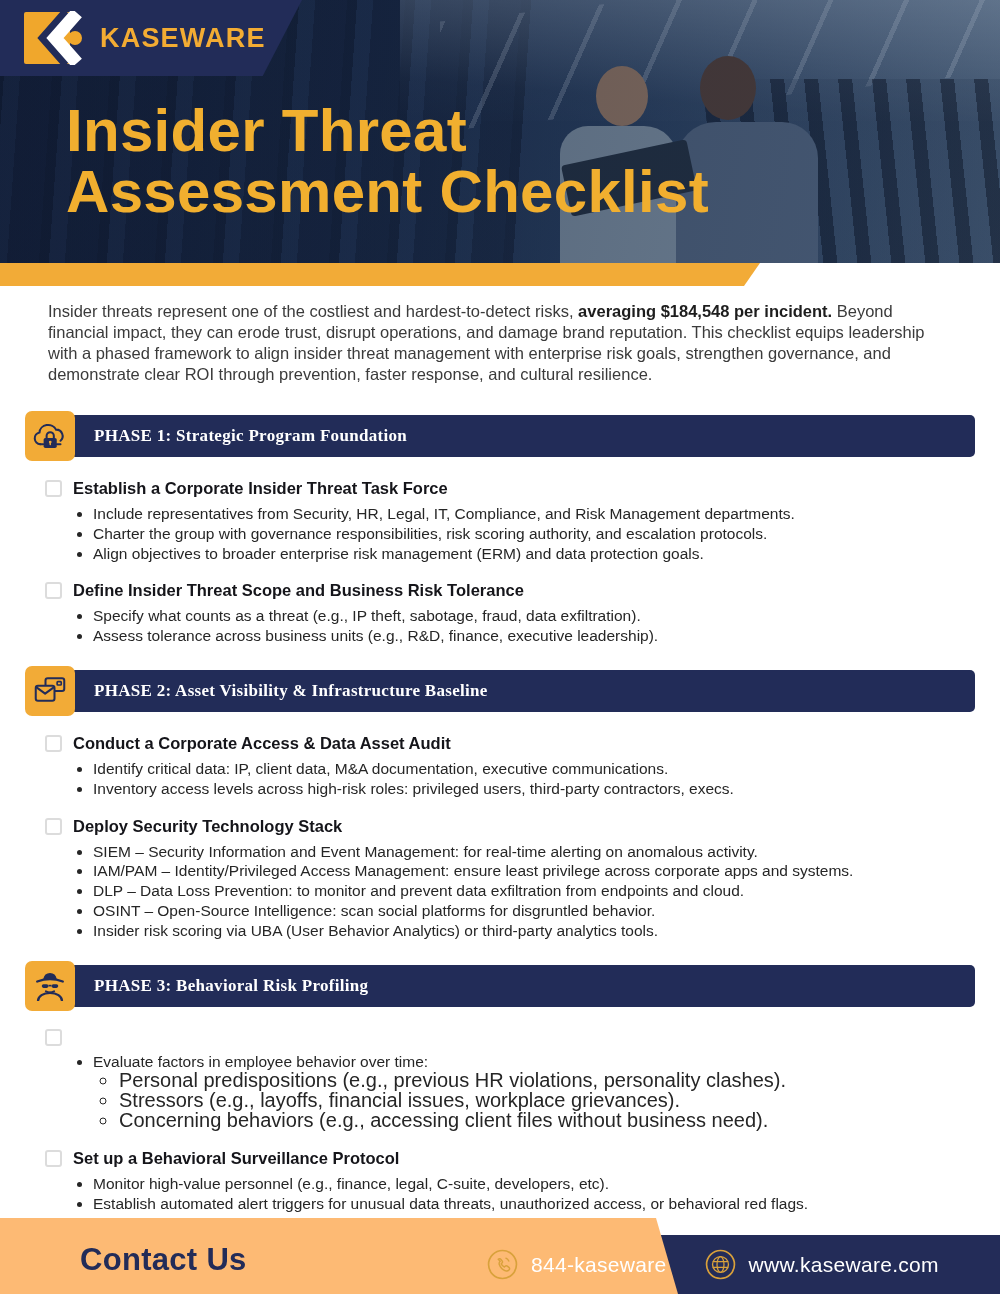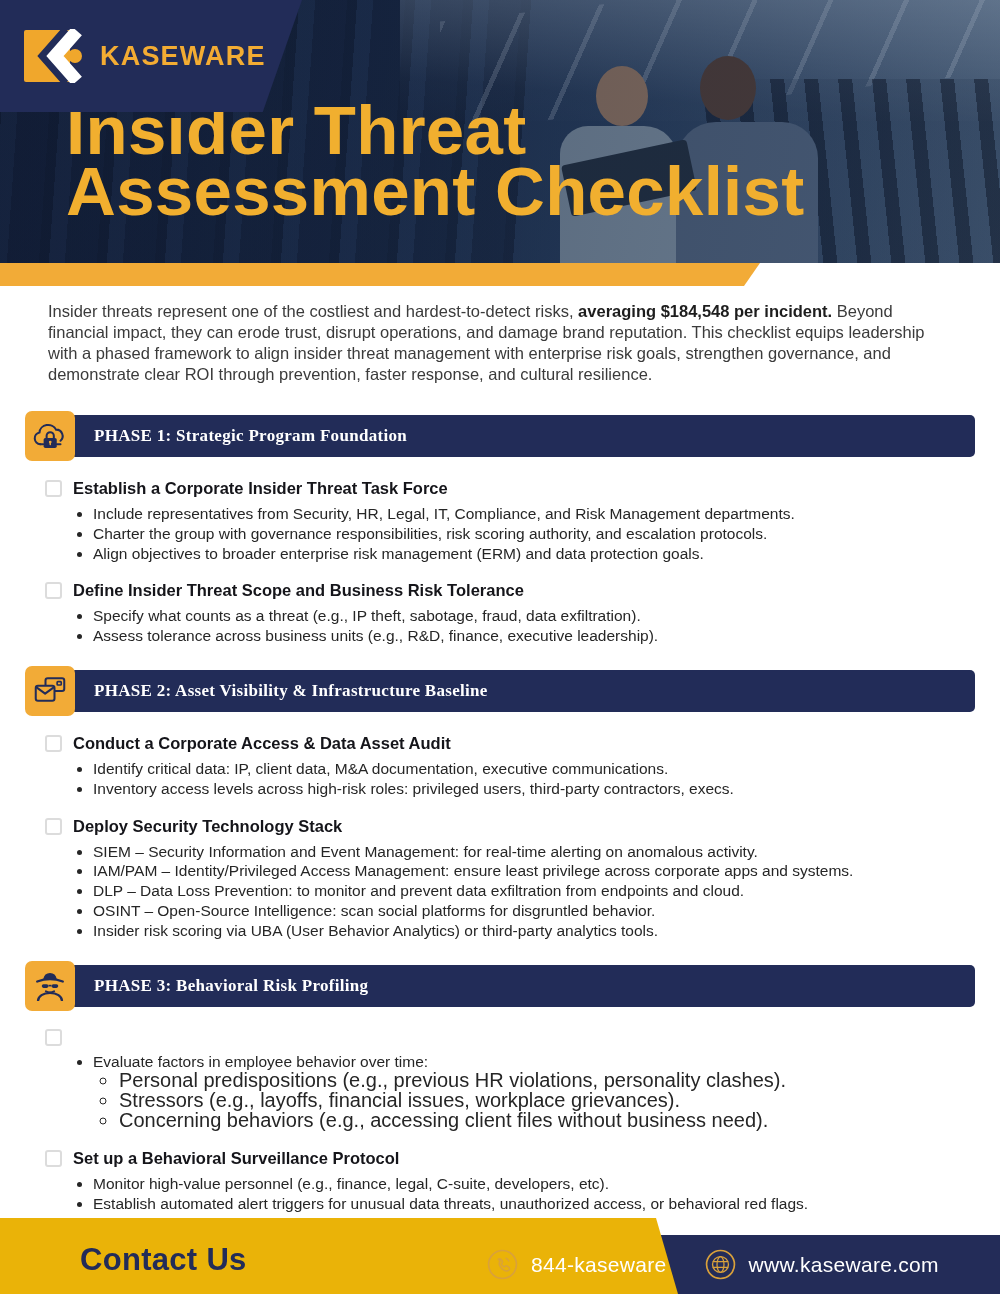--- a/index.html
+++ b/index.html
@@ -24,27 +24,27 @@
   .racks-right { position:absolute; right:-12px; top:30%; width:30%; height:72%;
     background:repeating-linear-gradient(90deg, rgba(8,14,26,.55) 0 14px, rgba(60,80,105,.3) 14px 34px);
     transform:skewX(6deg); }
   .person-a-body { position:absolute; left:560px; top:126px; width:118px; height:140px; background:#93a6b4; border-radius:28px 34px 0 0; }
   .person-a-head { position:absolute; left:596px; top:66px; width:52px; height:60px; background:#b08969; border-radius:50%; }
   .person-b-body { position:absolute; left:676px; top:122px; width:142px; height:144px; background:#5c7089; border-radius:40px 36px 0 0; }
   .person-b-head { position:absolute; left:700px; top:56px; width:56px; height:64px; background:#5d4334; border-radius:50%; }
   .laptop { position:absolute; left:565px; top:152px; width:128px; height:52px; background:#24313e; border-radius:4px; transform:rotate(-12deg); }
   .hero-tint { position:absolute; inset:0; background:linear-gradient(100deg, rgba(16,28,54,.55), rgba(24,40,70,.32)); }
 
-  .logo-plate { position:absolute; left:0; top:0; width:302px; height:112px; background:#222C58;
+  .logo-plate { position:absolute; left:0; top:0; width:302px; height:76px; background:#222C58;
     clip-path:polygon(0 0,100% 0,87% 100%,0 100%); display:flex; align-items:center; padding-left:24px; z-index:3; }
   .logo-mark { width:64px; height:54px; flex:0 0 auto; }
   .logo-word { margin-left:12px; font-size:27px; font-weight:800; color:#F3AC33; letter-spacing:1.2px; }
 
   .hero-title { position:absolute; left:66px; top:100px; z-index:2; color:#F1AF2F;
-    font-size:69px; font-weight:800; line-height:61px; letter-spacing:.3px; }
+    font-size:60px; font-weight:800; line-height:61px; letter-spacing:.3px; }
 
   
   .divider-row { position:relative; height:23px; background:#ffffff; }
   .divider-flag { position:absolute; left:0; top:0; width:760px; height:23px; background:#F2AB37;
     clip-path:polygon(0 0, 760px 0, 744px 23px, 0 23px); }
 
   
   .intro { padding:15px 46px 0 48px; font-size:16.5px; line-height:21px; color:#3b3b3b; }
   .intro b { color:#1d1d1d; }
 
@@ -64,21 +64,21 @@
   .checkbox { width:17px; height:17px; border:2px solid #dcdcdc; border-radius:3px; background:#fff; flex:0 0 auto; }
   .item-title { font-size:16.5px; font-weight:700; color:#15151a;text-align:right; }
   ul.bullets { margin:6px 0 0 0; padding-left:48px; }
   ul.bullets > li { font-size:15.5px; line-height:19.8px; color:#262626; }
   ul.sub { list-style-type:circle; padding-left:26px; margin:0; }
   ul.sub > li { font-size:20px; line-height:19.8px; color:#262626; }
 
   
   .footer { position:absolute; left:0; right:0; bottom:0; height:76px; }
   .footer-navy { position:absolute; left:0; right:0; top:17px; bottom:0; background:#232C58; }
-  .footer-flag { position:absolute; left:0; top:0; width:678px; height:76px; background:#eab308;
+  .footer-flag { position:absolute; left:0; top:0; width:678px; height:76px; background:#fdba74;
     clip-path:polygon(0 0, 656px 0, 678px 76px, 0 76px); display:flex; align-items:center; }
   .contact-label { margin-left:80px; padding-top:8px; font-size:31px; font-weight:800; color:#232C58; letter-spacing:.3px; }
   .contacts { position:absolute; left:487px; top:17px; bottom:0; display:flex; align-items:center; gap:38px; z-index:2; }
   .contact-entry { display:flex; align-items:center; gap:13px; cursor:pointer; }
   .contact-entry svg { width:31px; height:31px; }
   .contact-text { color:#ffffff; font-size:21px; letter-spacing:.3px; }
 </style>
 </head>
 <body>
 

